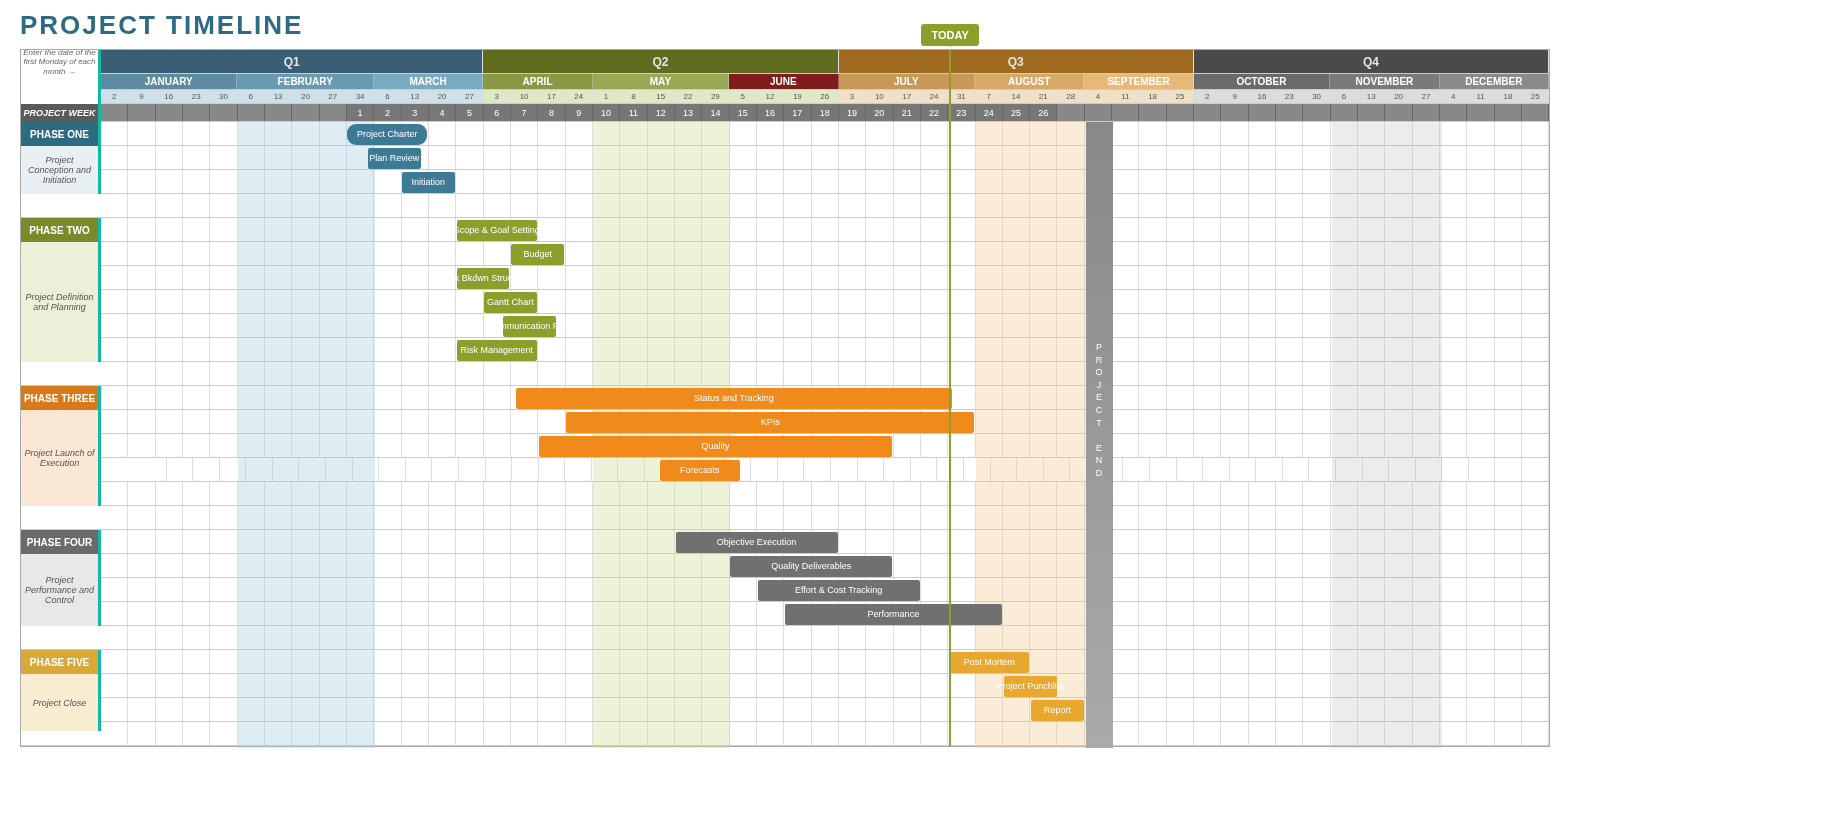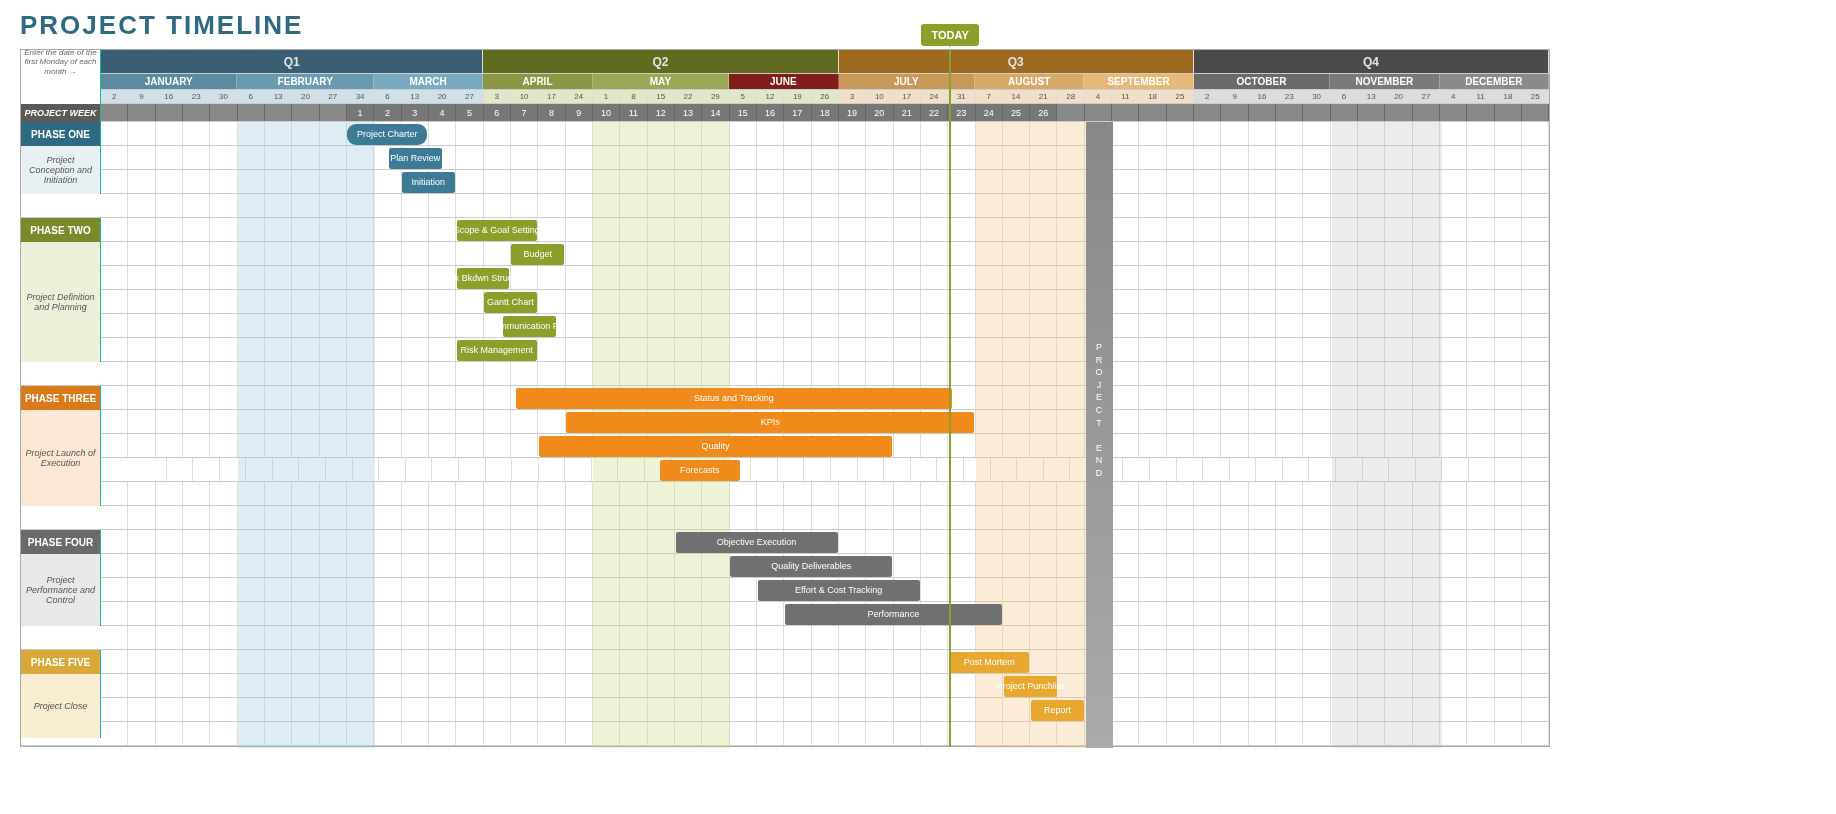--- a/index.html
+++ b/index.html
@@ -2,21 +2,21 @@
 <html><head>
 <meta charset="utf-8">
 <style>
 html,body{margin:0;padding:0;font-family:Arial,Helvetica,sans-serif;font-size:11px;color:#333;background:#fff;}
 *{box-sizing:border-box;}
 
 #wrap{width:1836px;padding:10px 20px;position:relative;}
 h1{font-size:26px;font-weight:700;color:#2e6b82;letter-spacing:2px;margin:0 0 8px 0;}
 #chart{position:relative;width:1530px;border:1px solid #aaa;margin-left:0;}
 .row{display:flex;height:25px;border-bottom:1px solid #ccc;}
-.side{width:80px;flex:0 0 80px;border-right:1px solid #14b8a6;display:flex;align-items:center;justify-content:center;text-align:center;font-size:10px;background:#fff;}
+.side{width:80px;flex:0 0 80px;border-right:3px solid #14b8a6;display:flex;align-items:center;justify-content:center;text-align:center;font-size:10px;background:#fff;}
 .grid{flex:1;display:flex;position:relative;}
 .cell{flex:1;border-right:1px solid #ddd;}
 .q-head .cell{color:#e5e5e5;font-weight:600;display:flex;align-items:center;justify-content:center;font-size:12px;}
 .q1{background:#3a5f74;}
 .q2{background:#606b1f;}
 .q3{background:#9d6a1f;}
 .q4{background:#4a4a4a;}
 .m-head .cell{font-size:10px;font-weight:600;color:#fff;display:flex;align-items:center;justify-content:center;border-right:1px solid rgba(255,255,255,0.3);}
 .m-jan{background:#5d8aa0;} .m-feb{background:#6a9ab0;} .m-mar{background:#7aaac0;}
 .m-apr{background:#8a9845;} .m-may{background:#98a855;} .m-jun{background:#7f1d1d;}
@@ -314,21 +314,21 @@
           <div class="cell "></div>
           <div class="cell "></div>
           <div class="cell "></div>
           <div class="cell "></div>
           <div class="cell "></div>
           <div class="cell "></div>
           <div class="cell "></div>
           <div class="cell "></div>
           <div class="cell "></div>
           <div class="cell "></div>
-          <div class="bar c-blue" style="left: 288px; width: 52.717px;">Plan Review</div>
+          <div class="bar c-blue" style="left: 267px; width: 52.717px;">Plan Review</div>
         </div>
       </div>
       <div class="row " style="height: 24px;">
         <div class="side" style="visibility: hidden;"></div>
         <div class="grid">
           <div class="cell "></div>
           <div class="cell "></div>
           <div class="cell "></div>
           <div class="cell "></div>
           <div class="cell "></div>
@@ -1552,21 +1552,21 @@
           <div class="cell "></div>
           <div class="cell "></div>
           <div class="cell "></div>
           <div class="cell "></div>
           <div class="cell "></div>
           <div class="cell "></div>
           <div class="bar c-gold" style="left: 848.113px; width: 80.0755px;">Post Mortem</div>
         </div>
       </div>
       <div class="row " style="height: 24px;">
-        <div class="side desc ph5" style="height: 64px; position: relative; margin-bottom: -24px;">Project Close</div>
+        <div class="side desc ph5" style="height: 57px; position: relative; margin-bottom: -24px;">Project Close</div>
         <div class="grid">
           <div class="cell "></div>
           <div class="cell "></div>
           <div class="cell "></div>
           <div class="cell "></div>
           <div class="cell "></div>
           <div class="cell "></div>
           <div class="cell "></div>
           <div class="cell "></div>
           <div class="cell "></div>

